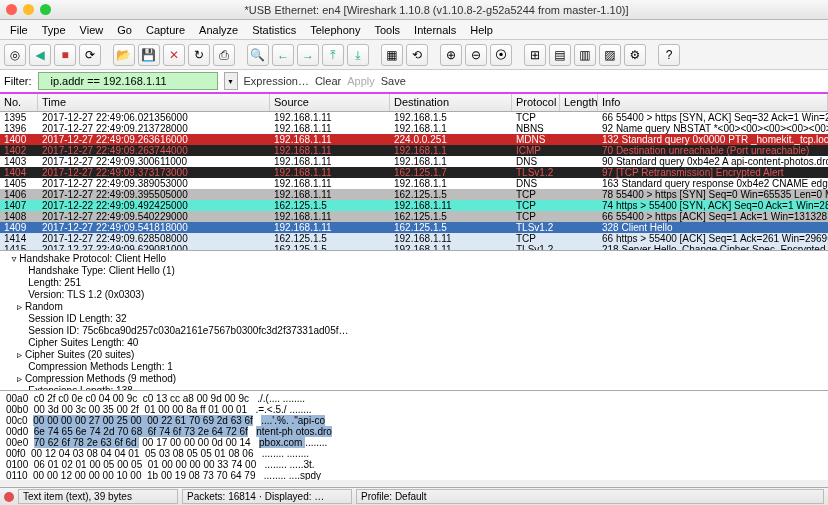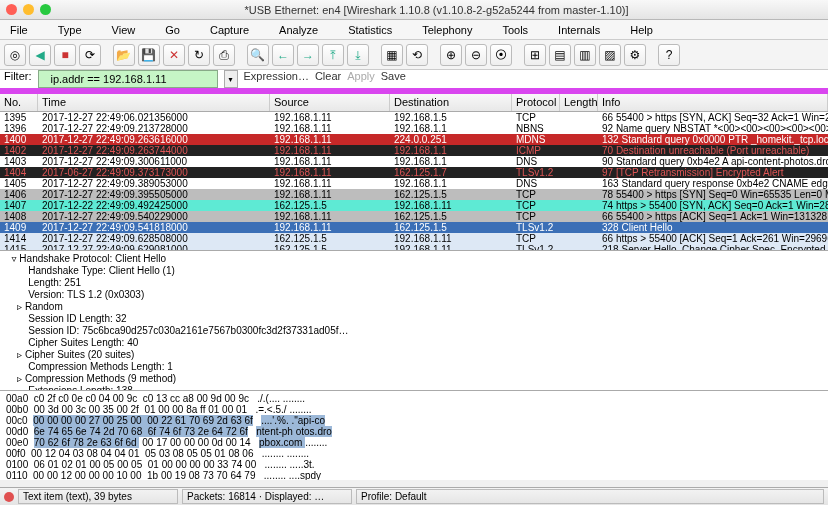--- a/index.html
+++ b/index.html
@@ -2,26 +2,26 @@
 <html><head>
 <meta charset="utf-8">
 <style>
 *{margin:0;padding:0;box-sizing:border-box;font-family:"Helvetica Neue",Arial,sans-serif}
 body{width:828px;height:505px;background:#f0f0f0;font-size:11px;overflow:hidden;position:relative}
 .titlebar{height:20px;background:linear-gradient(#f8f8f8,#e4e4e4);display:flex;align-items:center;padding:0 6px;border-bottom:1px solid #b8b8b8}
 .traffic{display:flex;gap:6px}
 .tl{width:11px;height:11px;border-radius:50%}
 .tl.r{background:#ff5f56}.tl.y{background:#ffbd2e}.tl.g{background:#27c93f}
 .title{flex:1;text-align:center;font-size:11px;color:#333}
-.menubar{height:20px;background:#f6f6f6;display:flex;align-items:center;padding:0 4px;gap:18px;border-bottom:1px solid #ccc}
+.menubar{height:20px;background:#f6f6f6;display:flex;align-items:center;padding:0 4px;gap:2px;border-bottom:1px solid #ccc}
 .menubar span{padding:2px 6px;font-size:11px}
 .toolbar{height:30px;background:#f4f4f4;display:flex;align-items:center;padding:0 4px;gap:3px;border-bottom:1px solid #ccc}
 .tb{width:22px;height:22px;border:1px solid #bbb;border-radius:3px;background:linear-gradient(#fff,#eee);display:flex;align-items:center;justify-content:center;font-size:12px}
 .tb.sep{border:none;background:none;width:6px}
-.filterbar{height:24px;background:#fff;display:flex;align-items:flex-start;padding:0 4px;gap:6px;border-bottom:6px solid #d946ef}
+.filterbar{height:24px;background:#fff;display:flex;align-items:center;padding:0 4px;gap:6px;border-bottom:2px solid #d946ef}
 .filterbar label{font-size:11px}
 .filterbox{background:#c6f5c6;border:1px solid #8a8;padding:2px 12px;width:180px;font-size:11px;height:18px}
 .dd{width:14px;height:18px;border:1px solid #aaa;background:#eee;display:flex;align-items:center;justify-content:center;font-size:8px}
 .flink{font-size:11px;color:#333;cursor:pointer}
 .flink.dim{color:#aaa}
 .cols{height:18px;background:linear-gradient(#f8f8f8,#e8e8e8);display:flex;border-bottom:1px solid #aaa;font-size:11px}
 .cols div{border-right:1px solid #ccc;padding:2px 4px;overflow:hidden}
 .c-no{width:38px}.c-time{width:232px}.c-src{width:120px}.c-dst{width:122px}.c-proto{width:48px}.c-len{width:38px}.c-info{flex:1}
 .pktlist{height:138px;overflow:hidden;font-family:Menlo,monospace;font-size:10px;background:#fff}
 .pkt{display:flex;height:11px;line-height:11px;white-space:nowrap}
@@ -162,21 +162,21 @@
       <div class="c-no">1403</div>
       <div class="c-time">2017-12-27 22:49:09.300611000</div>
       <div class="c-src">192.168.1.11</div>
       <div class="c-dst">192.168.1.1</div>
       <div class="c-proto">DNS</div>
       <div class="c-len"></div>
       <div class="c-info">90 Standard query 0xb4e2  A api-content-photos.dropbox.com</div>
     </div>
     <div class="pkt black">
       <div class="c-no">1404</div>
-      <div class="c-time">2017-06-27 22:49:09.373173000</div>
+      <div class="c-time">2017-12-27 22:49:09.373173000</div>
       <div class="c-src">192.168.1.11</div>
       <div class="c-dst">162.125.1.7</div>
       <div class="c-proto">TLSv1.2</div>
       <div class="c-len"></div>
       <div class="c-info">97 [TCP Retransmission] Encrypted Alert</div>
     </div>
     <div class="pkt white">
       <div class="c-no">1405</div>
       <div class="c-time">2017-12-27 22:49:09.389053000</div>
       <div class="c-src">192.168.1.11</div>

